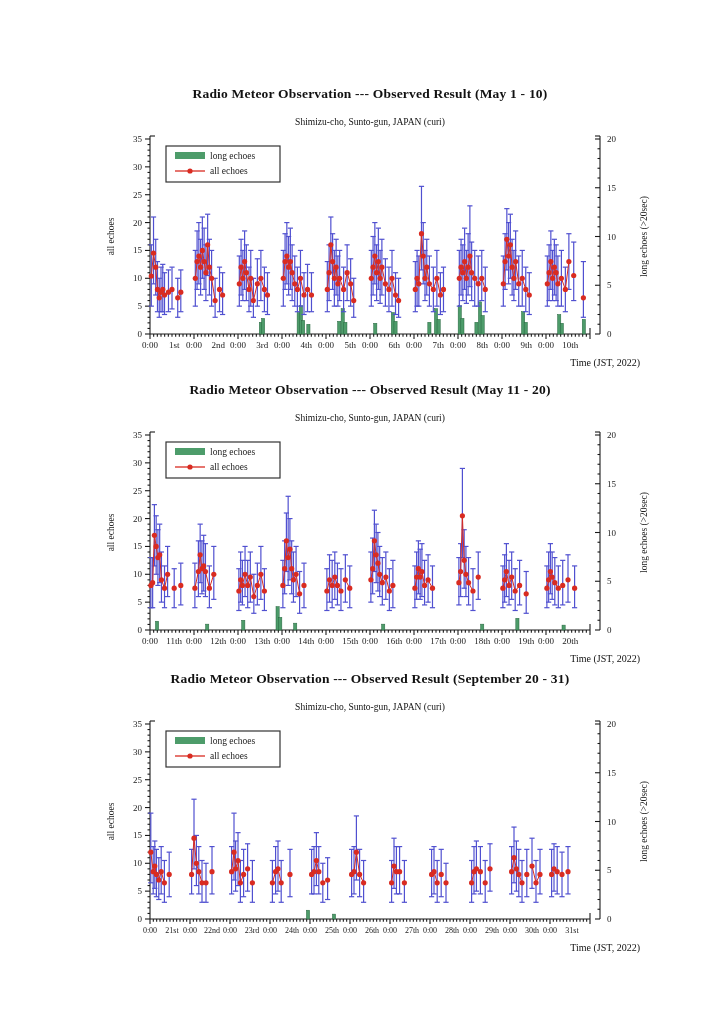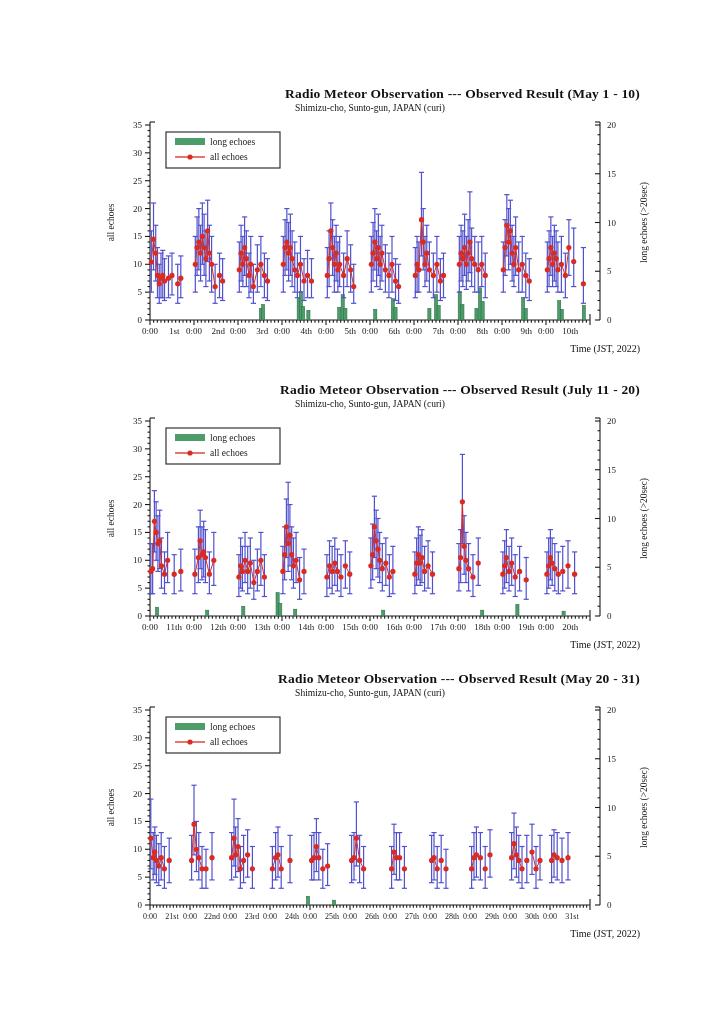--- a/index.html
+++ b/index.html
@@ -6,25 +6,25 @@
   body{
     width:725px;height:1024px;background:#ffffff;position:relative;
     font-family:"Liberation Serif","DejaVu Serif",serif;color:#111;
     overflow:hidden;
   }
   .chart-block{position:absolute;left:60px;width:610px;}
   #chart1{top:70px;}
   #chart2{top:366px;}
   #chart3{top:655px;}
   .chart-title{
-    width:540px;text-align:right;font-weight:bold;font-size:13.5px;
+    width:540px;text-align:center;font-weight:bold;font-size:13.5px;
     letter-spacing:.2px;line-height:1.15;
   }
   .chart-subtitle{
-    width:540px;text-align:center;font-size:9.5px;margin-top:1px;line-height:1.1;
+    width:540px;text-align:center;font-size:9.5px;margin-top:15px;line-height:1.1;
   }
   .plot-svg{display:block;margin-top:2px;}
   .time-label{
     width:540px;text-align:right;font-size:10px;margin-top:-6px;padding-right:-10px;font-family:Liberation Serif, serif;
   }
   svg text{font-family:"Liberation Serif","DejaVu Serif",serif;fill:#222;}
 </style>
 </head>
 <body>
 
@@ -887,21 +887,21 @@
         <text font-size="9.5" x="110" y="30">long echoes</text>
         <line x1="75" y1="42" x2="105" y2="42" stroke="#d92b21" stroke-width="1.3"></line>
         <circle cx="90" cy="42" r="2.6" fill="#d92b21"></circle>
         <text font-size="9.5" x="110" y="45">all echoes</text>
       </g>
     </svg>
   <div class="time-label">Time (JST, 2022)</div>
 </figure>
 
 <figure class="chart-block" id="chart2">
-  <div class="chart-title">Radio Meteor Observation --- Observed Result (July 11 - 20)</div>
+  <div class="chart-title">Radio Meteor Observation --- Observed Result (May 11 - 20)</div>
   <div class="chart-subtitle">Shimizu-cho, Sunto-gun, JAPAN (curi)</div>
   <svg class="plot-svg" width="600" height="234" viewBox="0 0 600 234">
       <g stroke="#1a1a1a" stroke-width="1.1">
         <line x1="50" y1="7" x2="50" y2="205"></line>
         <line x1="50" y1="7" x2="55" y2="7"></line>
         <line x1="50" y1="205" x2="490" y2="205"></line>
         <line x1="490" y1="205" x2="490" y2="199"></line>
         <line x1="500" y1="7" x2="500" y2="205"></line>
         <line x1="500" y1="7" x2="495" y2="7"></line>
         <line x1="50" y1="205" x2="45" y2="205"></line>
@@ -1577,21 +1577,21 @@
         <text font-size="9.5" x="110" y="30">long echoes</text>
         <line x1="75" y1="42" x2="105" y2="42" stroke="#d92b21" stroke-width="1.3"></line>
         <circle cx="90" cy="42" r="2.6" fill="#d92b21"></circle>
         <text font-size="9.5" x="110" y="45">all echoes</text>
       </g>
     </svg>
   <div class="time-label">Time (JST, 2022)</div>
 </figure>
 
 <figure class="chart-block" id="chart3">
-  <div class="chart-title">Radio Meteor Observation --- Observed Result (May 20 - 31)</div>
+  <div class="chart-title">Radio Meteor Observation --- Observed Result (September 20 - 31)</div>
   <div class="chart-subtitle">Shimizu-cho, Sunto-gun, JAPAN (curi)</div>
   <svg class="plot-svg" width="600" height="234" viewBox="0 0 600 234">
       <g stroke="#1a1a1a" stroke-width="1.1">
         <line x1="50" y1="7" x2="50" y2="205"></line>
         <line x1="50" y1="7" x2="55" y2="7"></line>
         <line x1="50" y1="205" x2="490" y2="205"></line>
         <line x1="490" y1="205" x2="490" y2="199"></line>
         <line x1="500" y1="7" x2="500" y2="205"></line>
         <line x1="500" y1="7" x2="495" y2="7"></line>
         <line x1="50" y1="205" x2="45" y2="205"></line>

